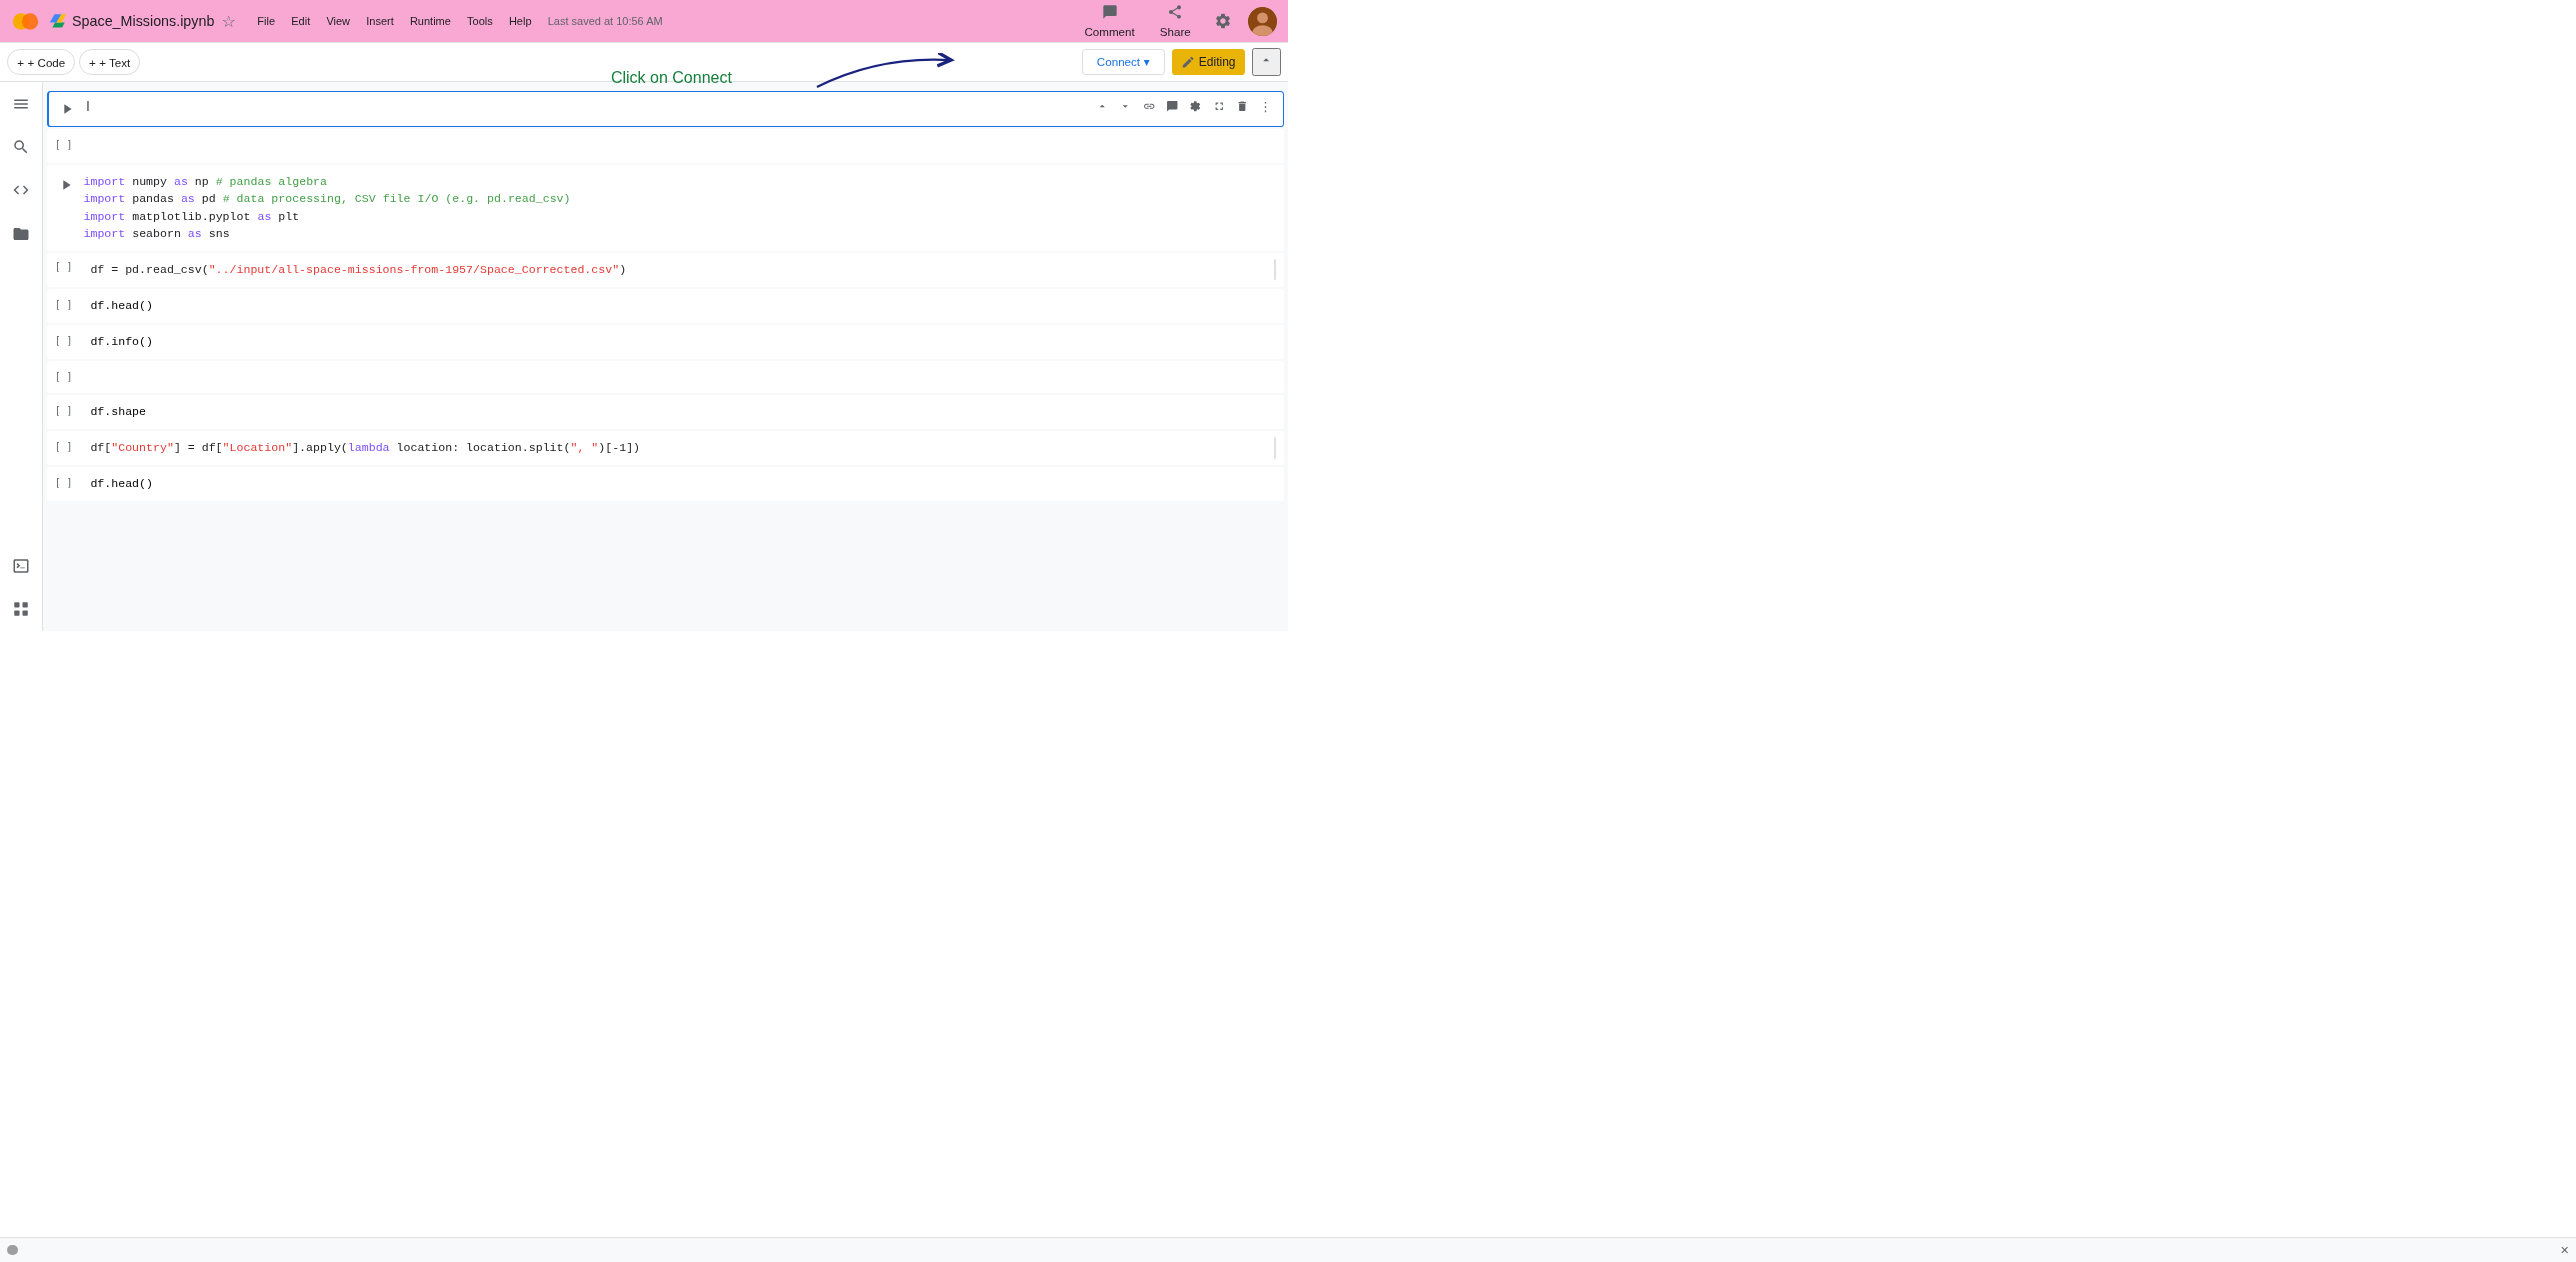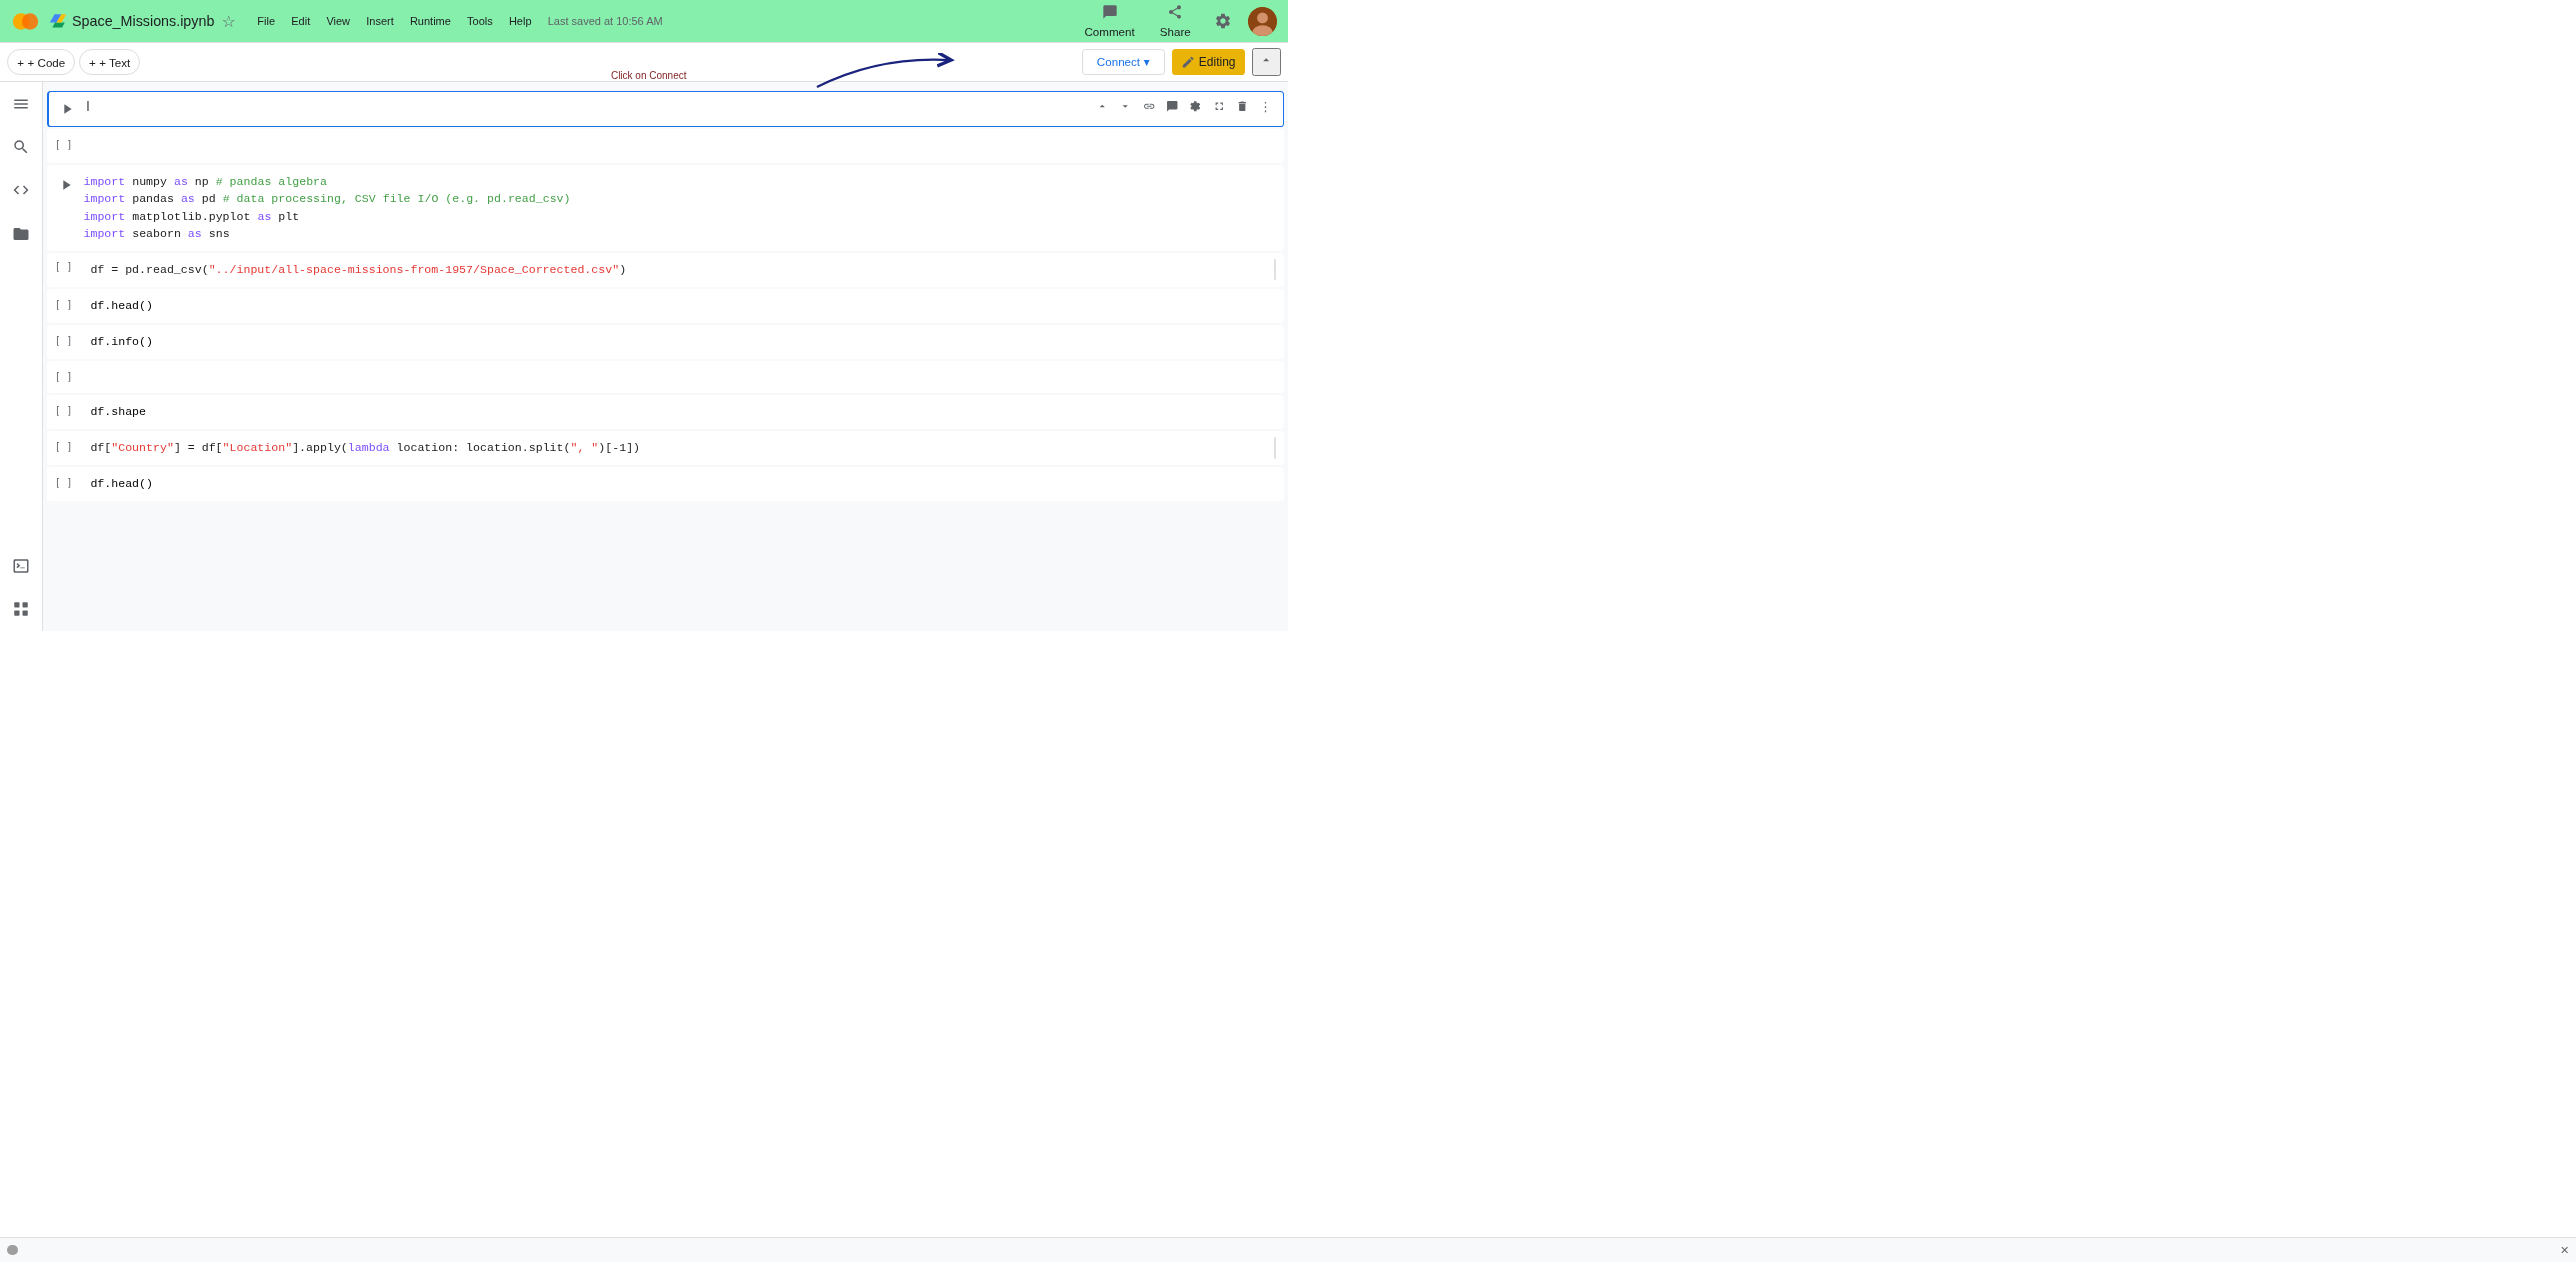--- a/index.html
+++ b/index.html
@@ -12,21 +12,21 @@
       font-size: 10.7px;
     }
 
     
     .top-bar {
       display: flex;
       align-items: center;
       padding: 0 10.7px;
       height: 43px;
       border-bottom: 0.9px solid #e0e0e0;
-      background: #86efac;
+      background: #f9a8d4;
     }
     .logo {
       width: 29px;
       height: 29px;
       margin-right: 9px;
       flex-shrink: 0;
     }
     .drive-icon {
       width: 18px;
       height: 18px;
@@ -367,21 +367,21 @@
       <span>+ Code</span>
     </button>
     <button class="add-btn">
       <span>+</span>
       <span>+ Text</span>
     </button>
   </div>
 
   <div style="position:relative; flex:1;">
     <div style="position:absolute; left:50%; top:7.2px; pointer-events:none; z-index:50; white-space:nowrap;">
-      <span style="font-size:10px; color:#7f1d1d; font-weight:400;text-align:center;">Click on Connect</span>
+      <span style="font-size:16px; color:#15803d; font-weight:400;text-align:center;">Click on Connect</span>
       <svg width="161" height="54" style="position:absolute; left:197px; top:-18px;" viewBox="0 0 180 60">
         <path d="M 10 40 Q 80 5 160 10" stroke="#1a237e" stroke-width="2.5" fill="none" marker-end="url(#arr)"></path>
         <defs>
           <marker id="arr" markerWidth="8" markerHeight="8" refX="6" refY="3" orient="auto">
             <path d="M 0 0 L 6 3 L 0 6" stroke="#1a237e" stroke-width="1.5" fill="none"></path>
           </marker>
         </defs>
       </svg>
     </div>
   </div>

